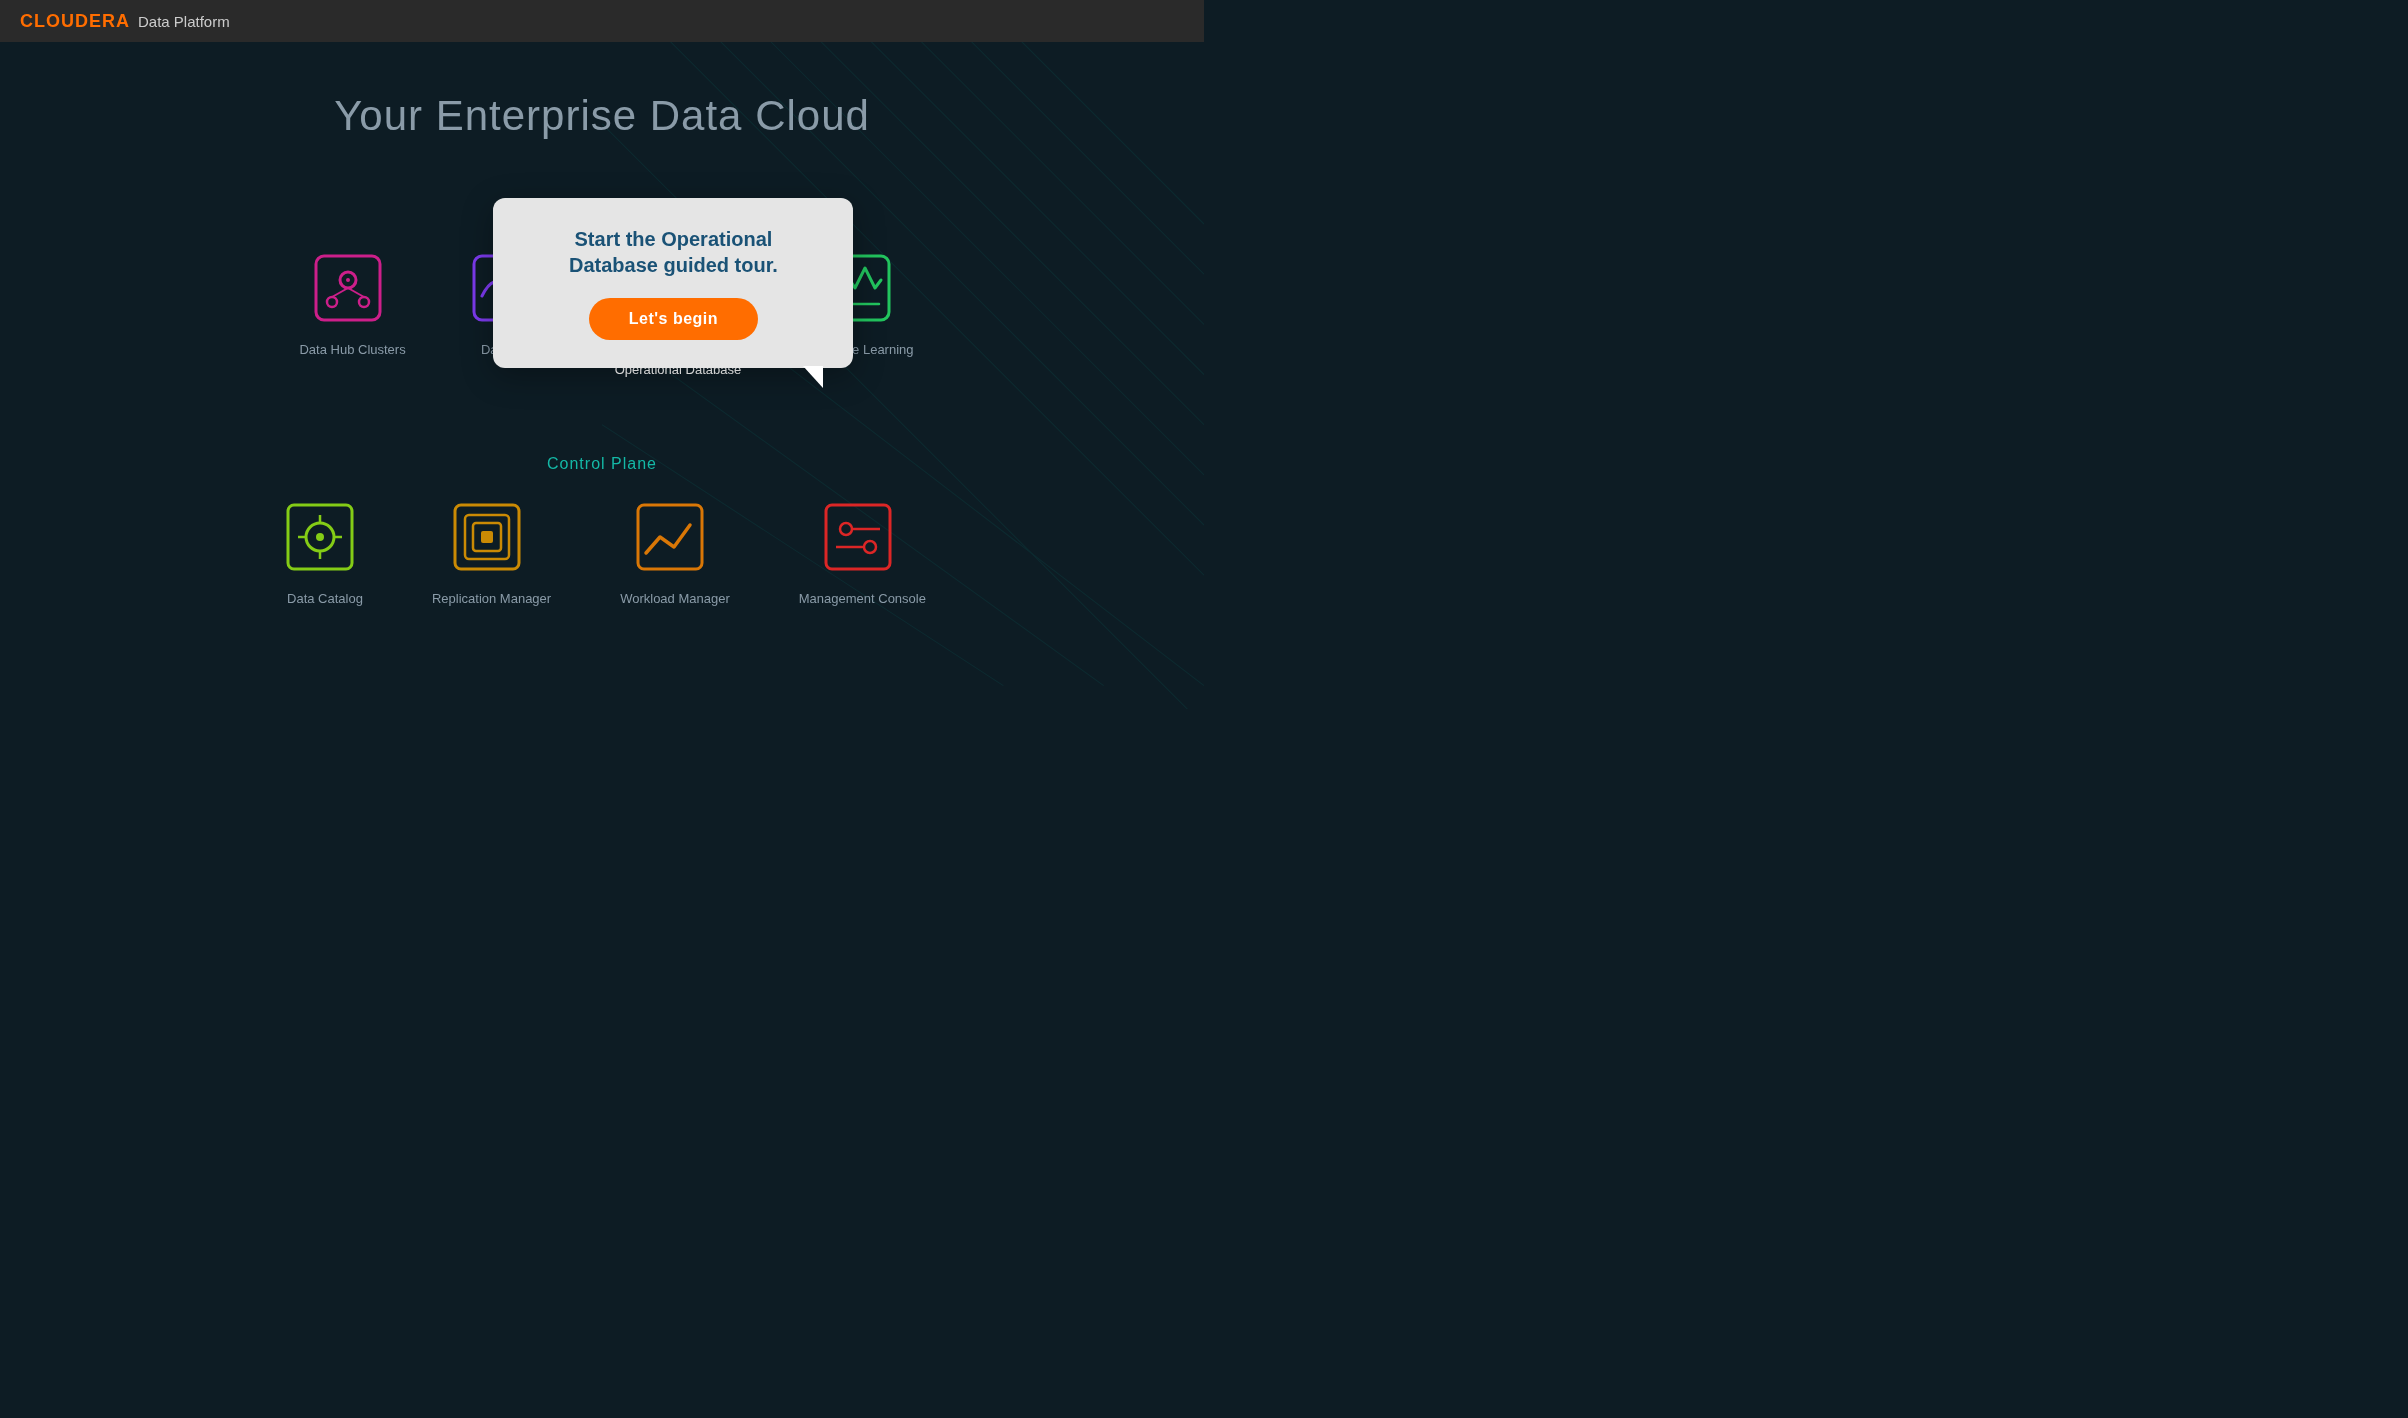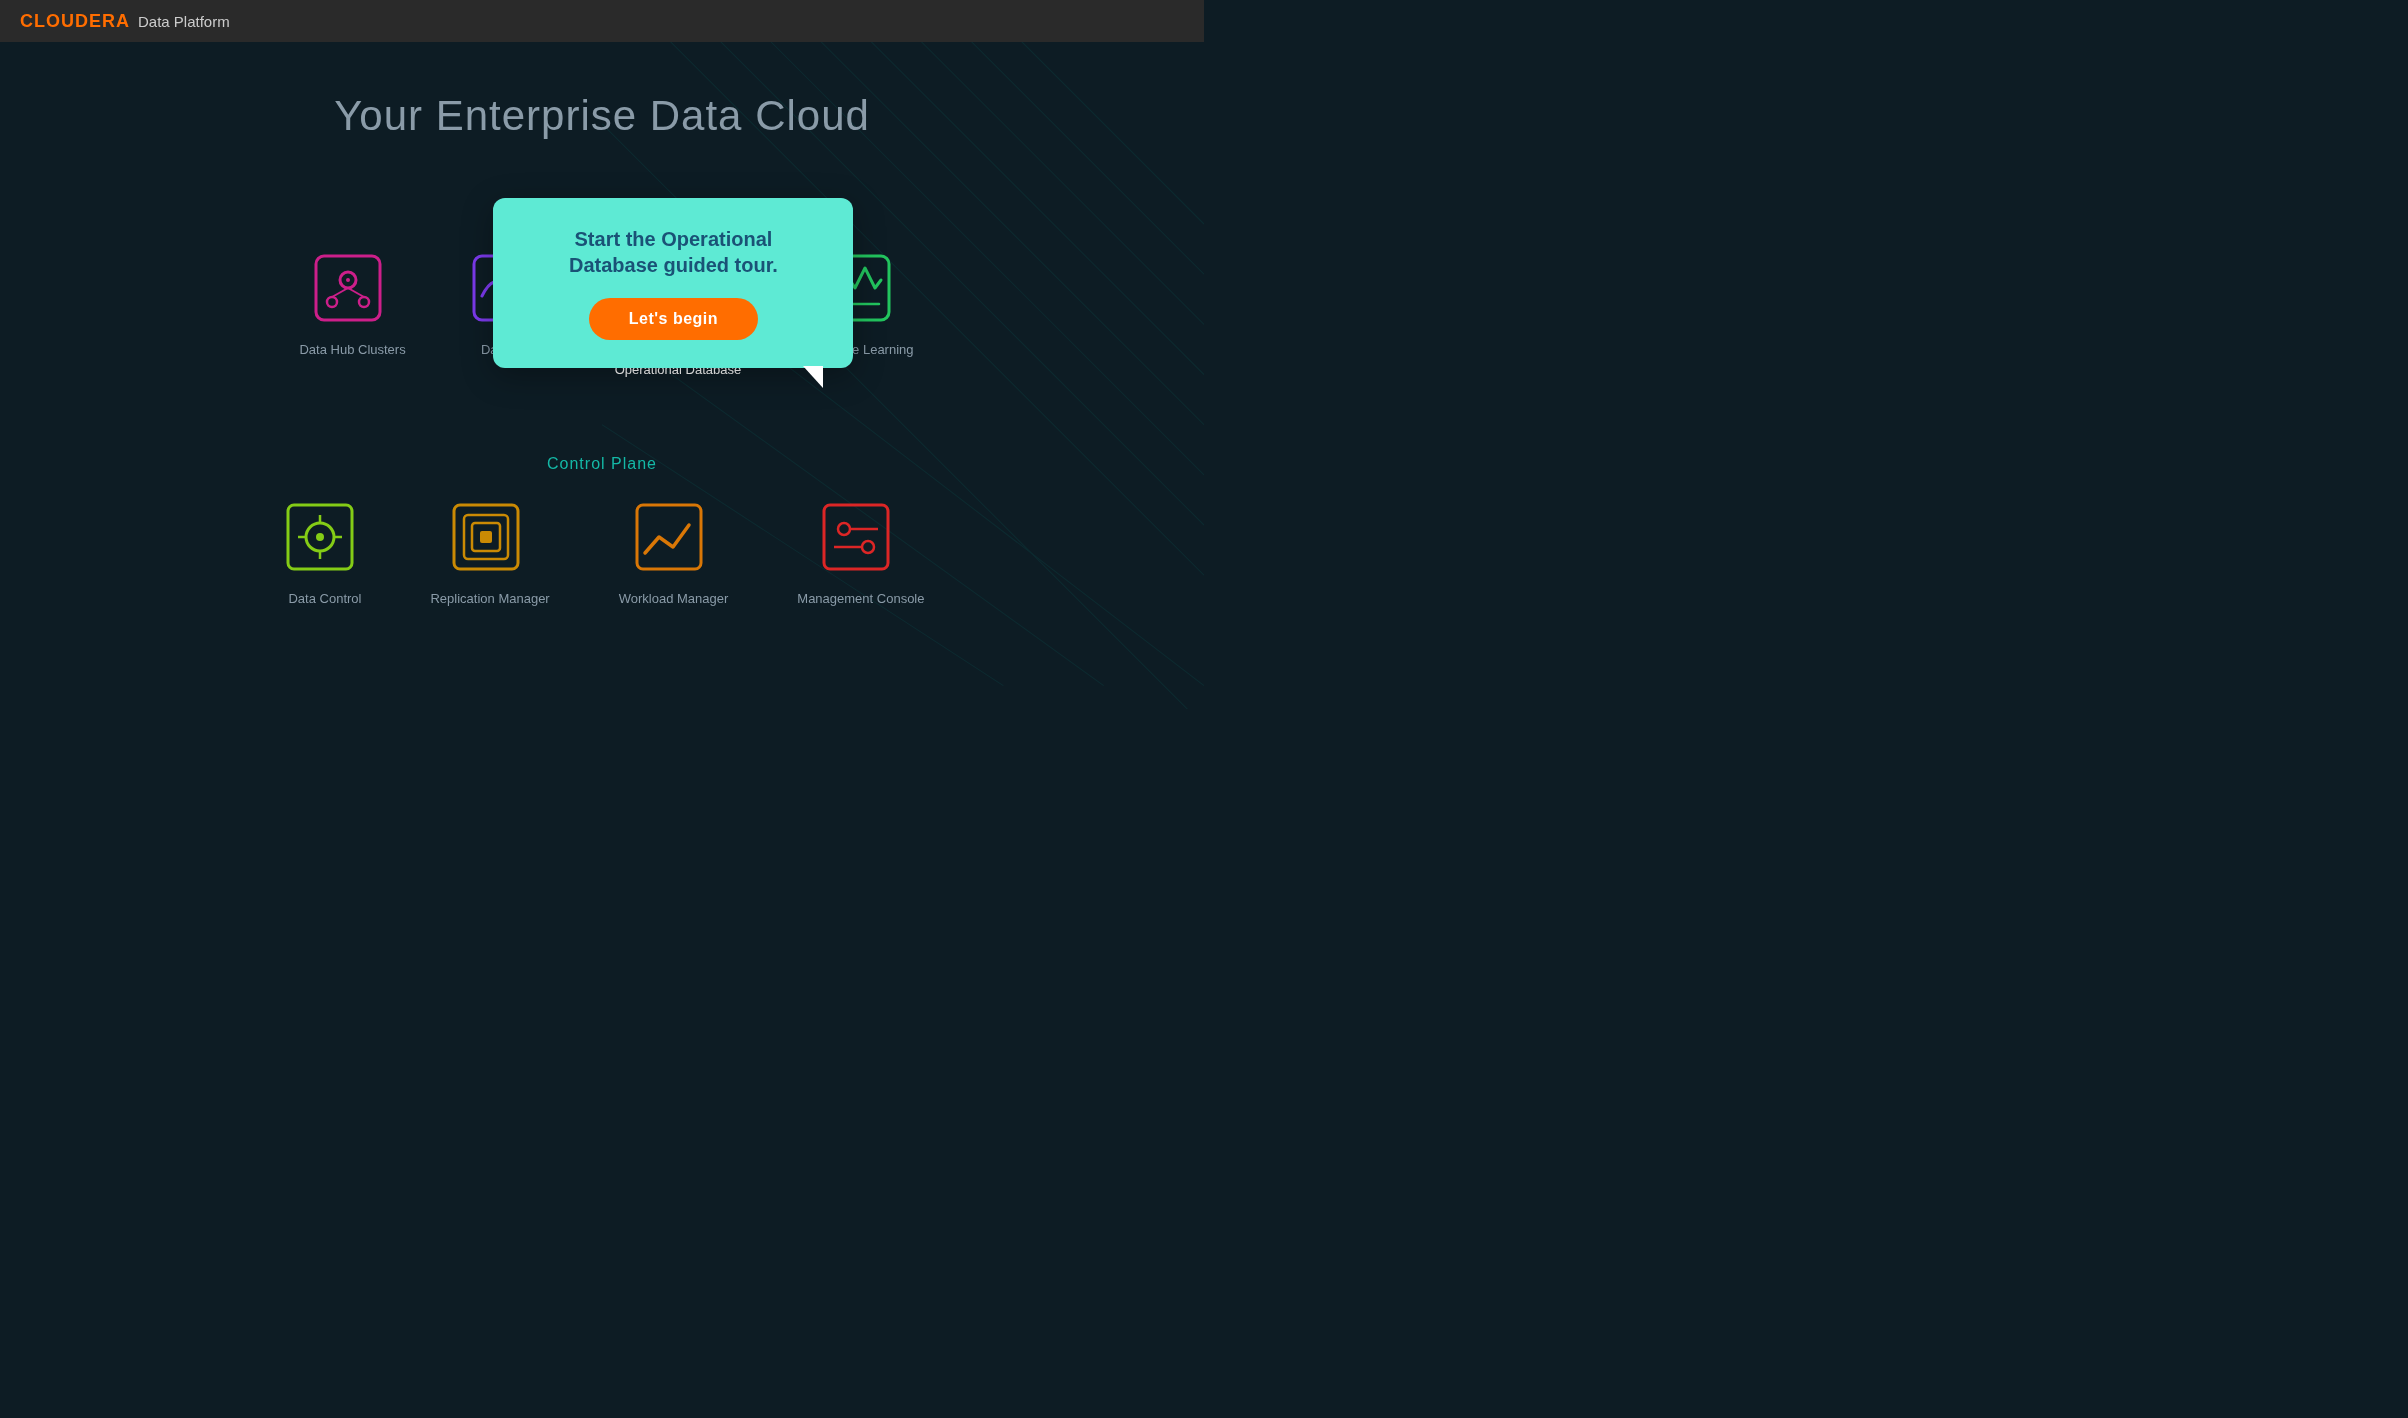--- a/index.html
+++ b/index.html
@@ -109,21 +109,21 @@
       color: #ffffff;
       font-weight: 500;
     }
 
     
     .tooltip-popup {
       position: absolute;
       top: -30px;
       left: 50%;
       transform: translateX(-50%);
-      background: #5eead4;
+      background: #e5e5e5;
       border-radius: 12px;
       padding: 28px 36px;
       width: 360px;
       text-align: center;
       z-index: 100;
       box-shadow: 0 8px 32px rgba(0,0,0,0.3);
     }
 
     .tooltip-popup::after {
       content: '';
@@ -298,21 +298,21 @@
           <svg class="service-svg" viewBox="0 0 72 72" xmlns="http://www.w3.org/2000/svg">
             <rect x="4" y="4" width="64" height="64" rx="6" ry="6" fill="none" stroke="#84cc16" stroke-width="3"></rect>
             <circle cx="36" cy="36" r="14" fill="none" stroke="#84cc16" stroke-width="3"></circle>
             <circle cx="36" cy="36" r="4" fill="#84cc16"></circle>
             <line x1="22" y1="36" x2="14" y2="36" stroke="#84cc16" stroke-width="2.5"></line>
             <line x1="50" y1="36" x2="58" y2="36" stroke="#84cc16" stroke-width="2.5"></line>
             <line x1="36" y1="22" x2="36" y2="14" stroke="#84cc16" stroke-width="2.5"></line>
             <line x1="36" y1="50" x2="36" y2="58" stroke="#84cc16" stroke-width="2.5"></line>
           </svg>
         </div>
-        <span class="service-label">Data Control</span>
+        <span class="service-label">Data Catalog</span>
       </div>
 
       <div class="service-item">
         <div class="service-icon-wrapper">
           <svg class="service-svg" viewBox="0 0 72 72" xmlns="http://www.w3.org/2000/svg">
             <rect x="4" y="4" width="64" height="64" rx="6" ry="6" fill="none" stroke="#ca8a04" stroke-width="3"></rect>
             <rect x="14" y="14" width="44" height="44" rx="4" ry="4" fill="none" stroke="#ca8a04" stroke-width="2.5"></rect>
             <rect x="22" y="22" width="28" height="28" rx="3" ry="3" fill="none" stroke="#ca8a04" stroke-width="2.5"></rect>
             <rect x="30" y="30" width="12" height="12" rx="2" ry="2" fill="#ca8a04"></rect>
           </svg>

